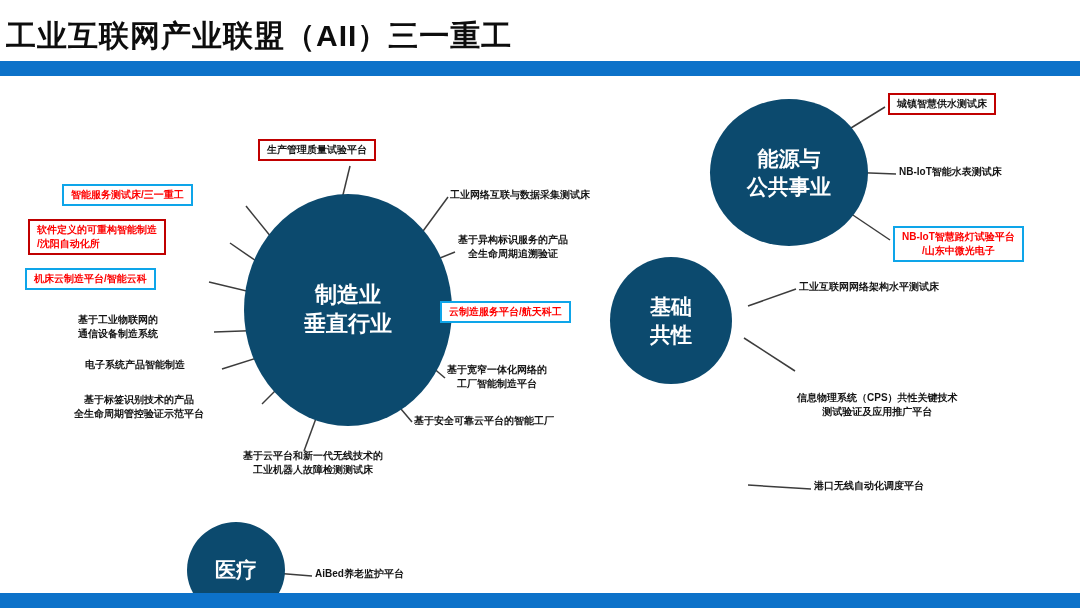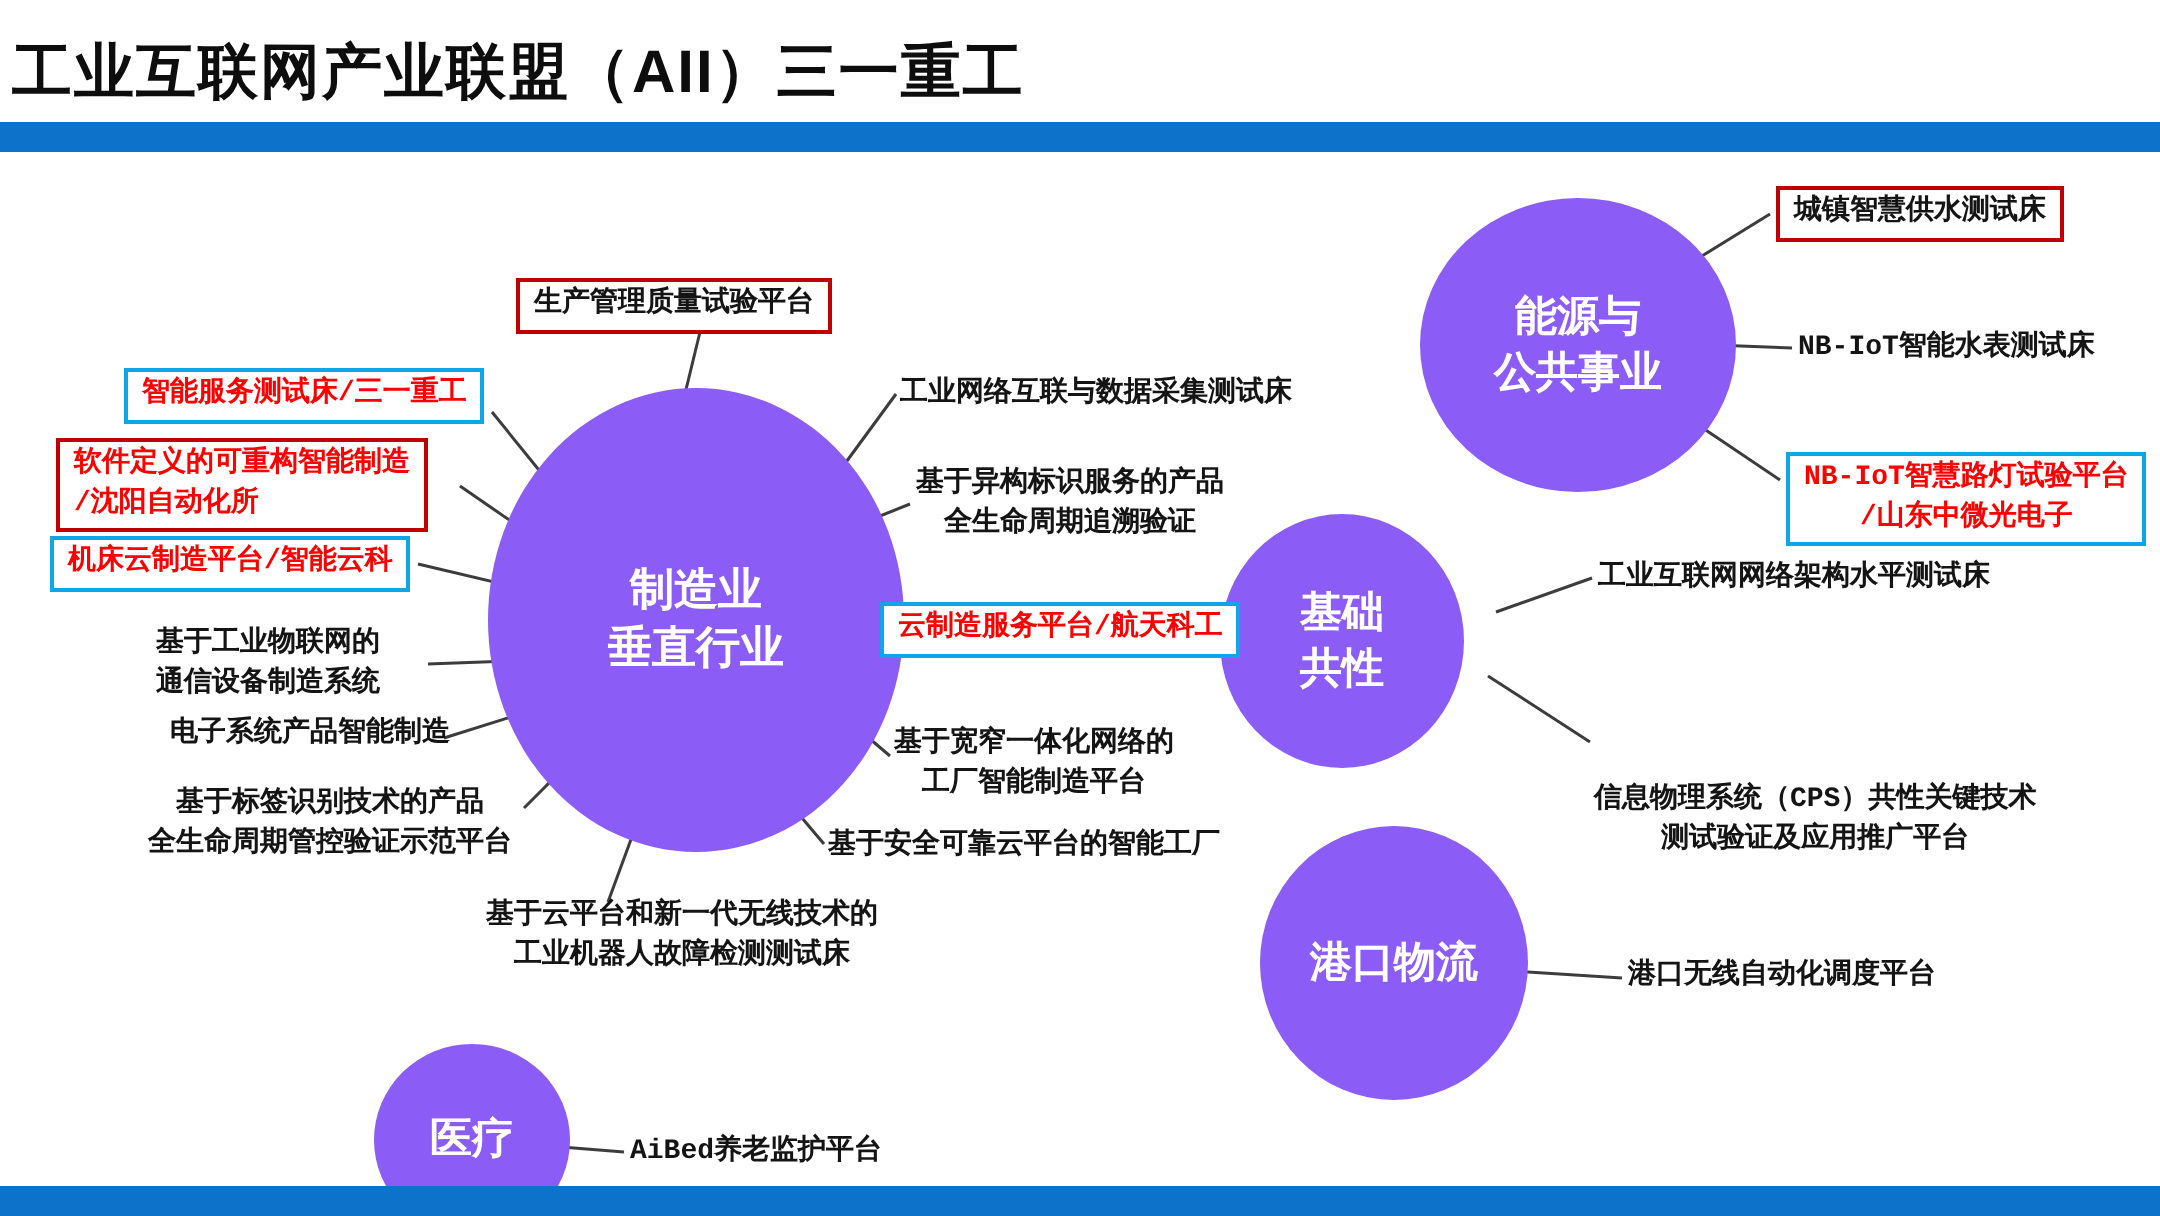--- a/index.html
+++ b/index.html
@@ -35,39 +35,38 @@
     z-index: 4;
   }
   .hbar.top { top: 61px; }
   .hbar.bottom { top: 593px; }
   .connectors { position: absolute; left: 0; top: 0; z-index: 1; }
   .connectors line { stroke: #3c3c3c; stroke-width: 1.5; }
   .node {
     position: absolute;
     z-index: 2;
     border-radius: 50%;
-    background: #8b5cf6;
+    background: #0c4a6e;
     color: #ffffff;
     font-weight: bold;
     display: flex;
     align-items: center;
     justify-content: center;
     text-align: center;
     white-space: pre-line;
     line-height: 1.3;
   }
   .lbl {
     position: absolute;
     z-index: 3;
-    font-size: 14px;
+    font-size: 10px;
     font-weight: bold;
     color: #141414;
     white-space: pre-line;
     line-height: 1.4;
-    font-family: Liberation Mono, monospace;
   }
   .lbl.center { text-align: center; }
   .boxed { background: #ffffff; padding: 2px 7px; }
   .red-box { border: 2px solid #c00000; }
   .cyan-box { border: 2px solid #0ea5e9; }
   .red-text { color: #fe0000; }
 </style>
 </head>
 <body>
 
@@ -99,21 +98,20 @@
     <line x1="811" y1="489" x2="748" y2="485"></line>
     <line x1="312" y1="576" x2="262" y2="572"></line>
   </svg>
 
   <div class="node" style="left:244px; top:194px; width:208px; height:232px; font-size:22px;">制造业
 垂直行业</div>
   <div class="node" style="left:710px; top:99px; width:158px; height:147px; font-size:21px;">能源与
 公共事业</div>
   <div class="node" style="left:610px; top:257px; width:122px; height:127px; font-size:21px;">基础
 共性</div>
-  <div class="node" style="left:630px; top:413px; width:134px; height:137px; font-size:21px;">港口物流</div>
   <div class="node" style="left:187px; top:522px; width:98px; height:96px; font-size:21px;">医疗</div>
 
   <div class="lbl boxed red-box" style="left:258px; top:139px;">生产管理质量试验平台</div>
   <div class="lbl boxed cyan-box red-text" style="left:62px; top:184px;">智能服务测试床/三一重工</div>
   <div class="lbl boxed red-box red-text" style="left:28px; top:219px;">软件定义的可重构智能制造
 /沈阳自动化所</div>
   <div class="lbl boxed cyan-box red-text" style="left:25px; top:268px;">机床云制造平台/智能云科</div>
   <div class="lbl center" style="left:78px; top:313px;">基于工业物联网的
 通信设备制造系统</div>
   <div class="lbl" style="left:85px; top:358px;">电子系统产品智能制造</div>

